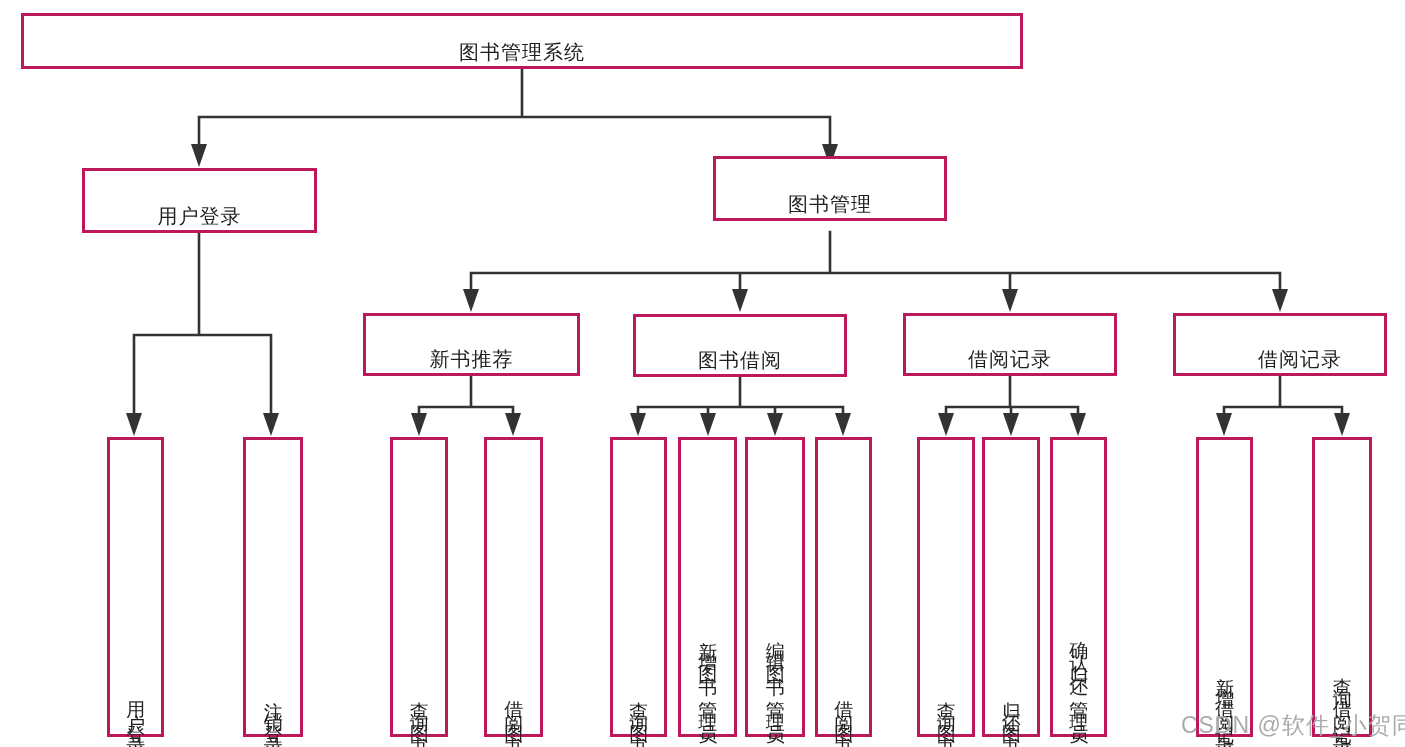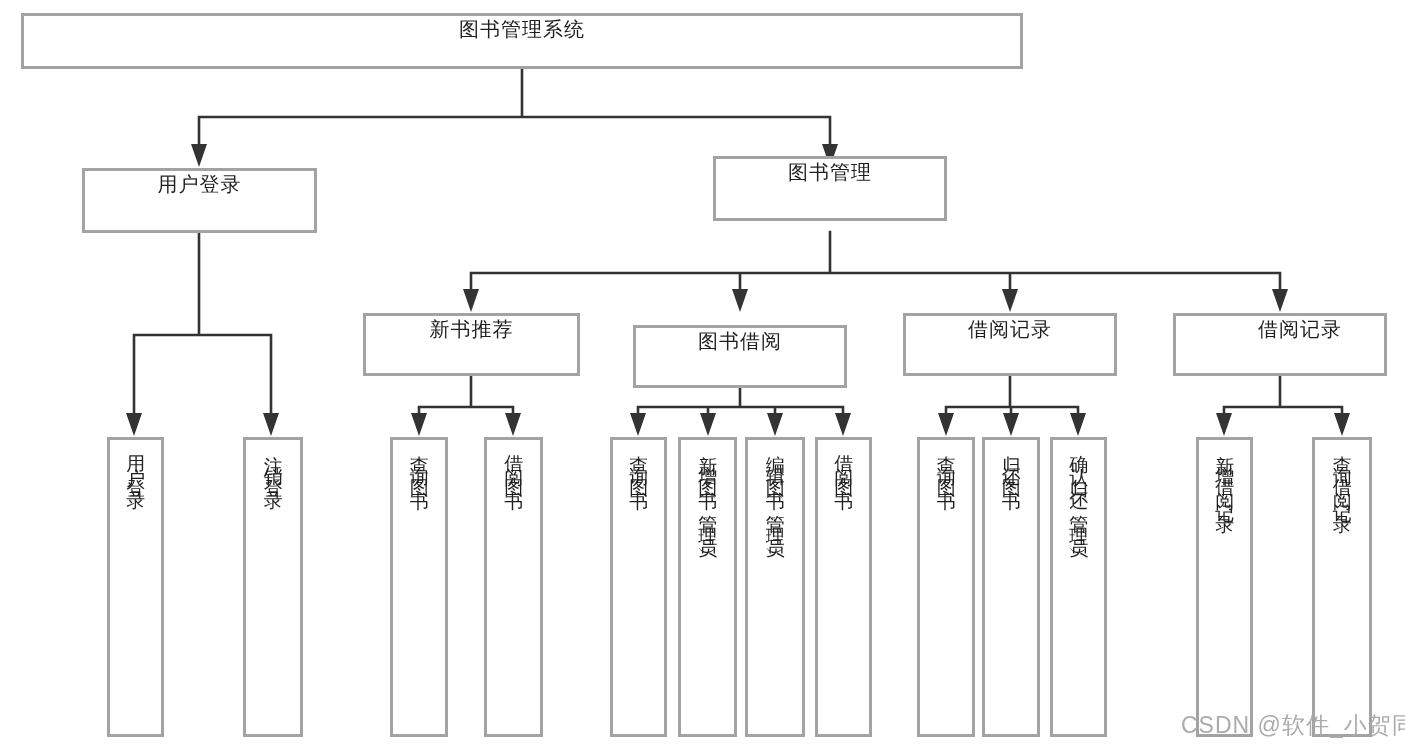--- a/index.html
+++ b/index.html
@@ -3,22 +3,22 @@
 <meta charset="utf-8">
 <style>
   html,body { margin:0; padding:0; background:#ffffff; }
   .stage {
     position:relative; width:1405px; height:747px; background:#ffffff;
     font-family:"Liberation Sans", sans-serif; overflow:hidden;
   }
   .wires { position:absolute; left:0; top:0; width:1405px; height:747px; }
   .box {
     position:absolute; box-sizing:border-box;
-    border:3px solid #a3a3a3; background:#ffffff;
-    display:flex; align-items:flex-start; justify-content:center;
+    border:3px solid #be185d; background:#ffffff;
+    display:flex; align-items:flex-end; justify-content:center;
     color:#1f1f1f;
   }
   .hlabel { font-size:20px; letter-spacing:1px; white-space:nowrap; }
   .leaf  { top:437px; height:300px; }
   .vlabel {
     writing-mode:vertical-rl; text-orientation:mixed;
     font-size:19px; letter-spacing:12px; line-height:1.4; white-space:nowrap;
   }
   .watermark {
     position:absolute; left:1181px; top:710px; z-index:5;
@@ -69,21 +69,21 @@
   <div class="box" style="left:82px; top:168px; width:235px; height:65px;">
     <span class="hlabel">用户登录</span>
   </div>
   <div class="box" style="left:713px; top:156px; width:234px; height:65px;">
     <span class="hlabel">图书管理</span>
   </div>
 
   <div class="box" style="left:363px; top:313px; width:217px; height:63px;">
     <span class="hlabel">新书推荐</span>
   </div>
-  <div class="box" style="left:633px; top:325px; width:214px; height:63px;">
+  <div class="box" style="left:633px; top:314px; width:214px; height:63px;">
     <span class="hlabel">图书借阅</span>
   </div>
   <div class="box" style="left:903px; top:313px; width:214px; height:63px;">
     <span class="hlabel">借阅记录</span>
   </div>
   <div class="box" style="left:1173px; top:313px; width:214px; height:63px;padding-left:40px;">
     <span class="hlabel">借阅记录</span>
   </div>
 
   <div class="box leaf" style="left:107px; width:57px;">

